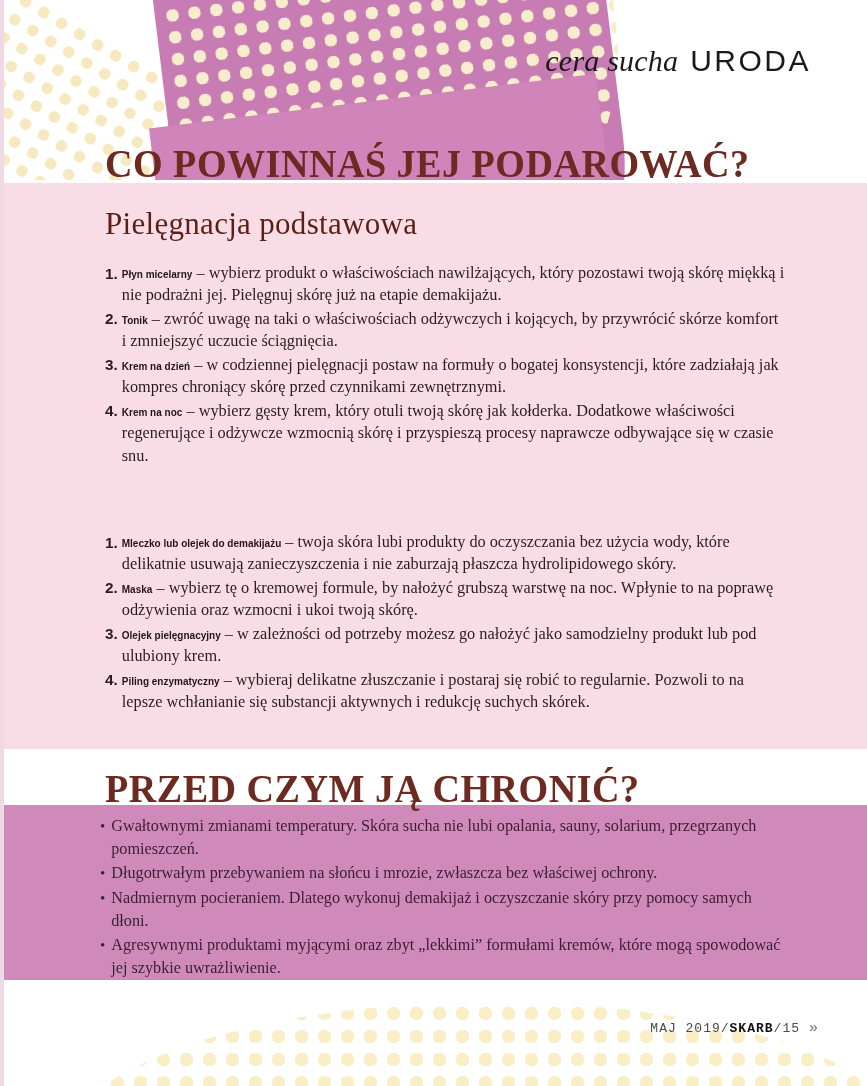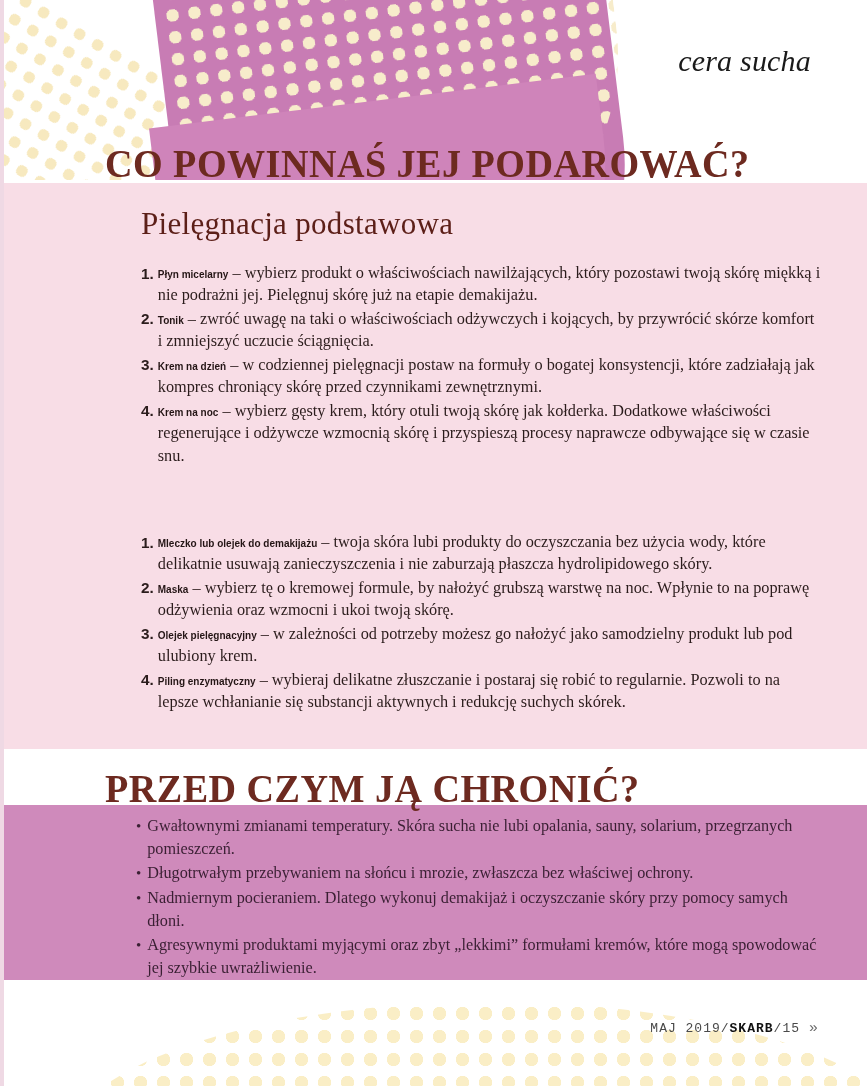--- a/index.html
+++ b/index.html
@@ -92,21 +92,21 @@
     position:absolute;left:0;top:980px;width:867px;height:106px;background:#fff;overflow:hidden;
   }
   .bottom-dots{
     position:absolute;left:60px;top:22px;width:860px;height:250px;
     background-image:radial-gradient(circle, #faeec6 40%, rgba(250,238,198,0) 42%);
     background-size:23px 23px;
     border-radius:50% 50% 0 0 / 60% 60% 0 0;
   }
 
   
-  .content{position:absolute;left:0;top:0;width:727px;height:1086px;z-index:4;margin-left:36px;}
+  .content{position:absolute;left:0;top:0;width:727px;height:1086px;z-index:4;}
 
   .sub-h{
     font-family:"Liberation Serif", serif;
     color:#5c1f18;
     font-size:31px;
     font-weight:400;
     letter-spacing:.3px;
   }
   .sec1-h{position:absolute;left:105px;top:206px;}
   .sec2-h{position:absolute;left:105px;top:477px;}
@@ -171,20 +171,21 @@
   <div class="top-deco">
     <div class="dot-band band-diag"></div>
     <div class="blob"></div>
     <div class="blob-dots"></div>
     <div class="blob-fade"></div>
   </div>
   <div class="left-edge"></div>
 
   <div class="masthead">
     <span class="cera">cera sucha</span>
+    <span class="uroda">URODA</span>
   </div>
 
   <div class="head-block-1">
     <div class="h-main">CO POWINNAŚ JEJ PODAROWAĆ?</div>
   </div>
   <div class="head-block-2">
     <div class="h-main">PRZED CZYM JĄ CHRONIĆ?</div>
   </div>
 
   <div class="content">

